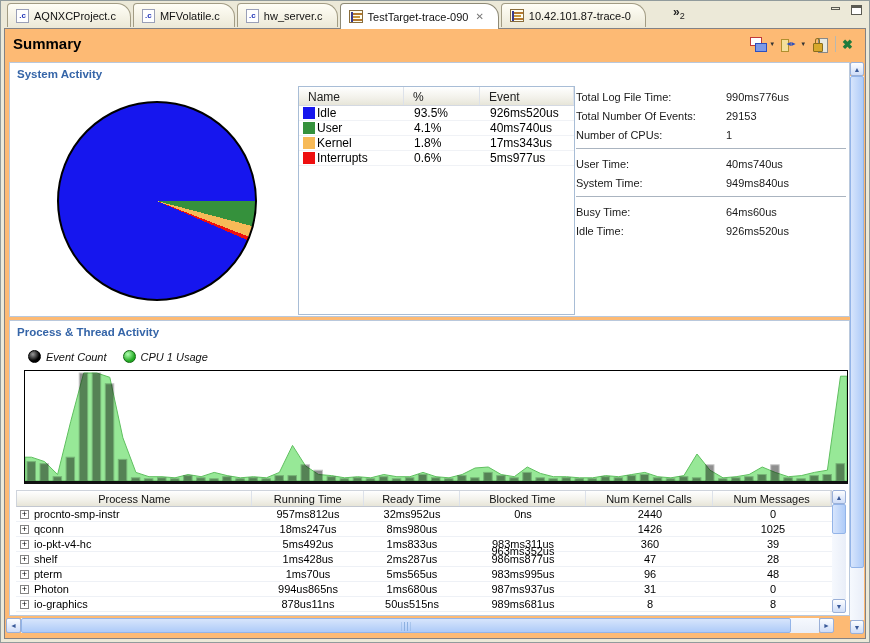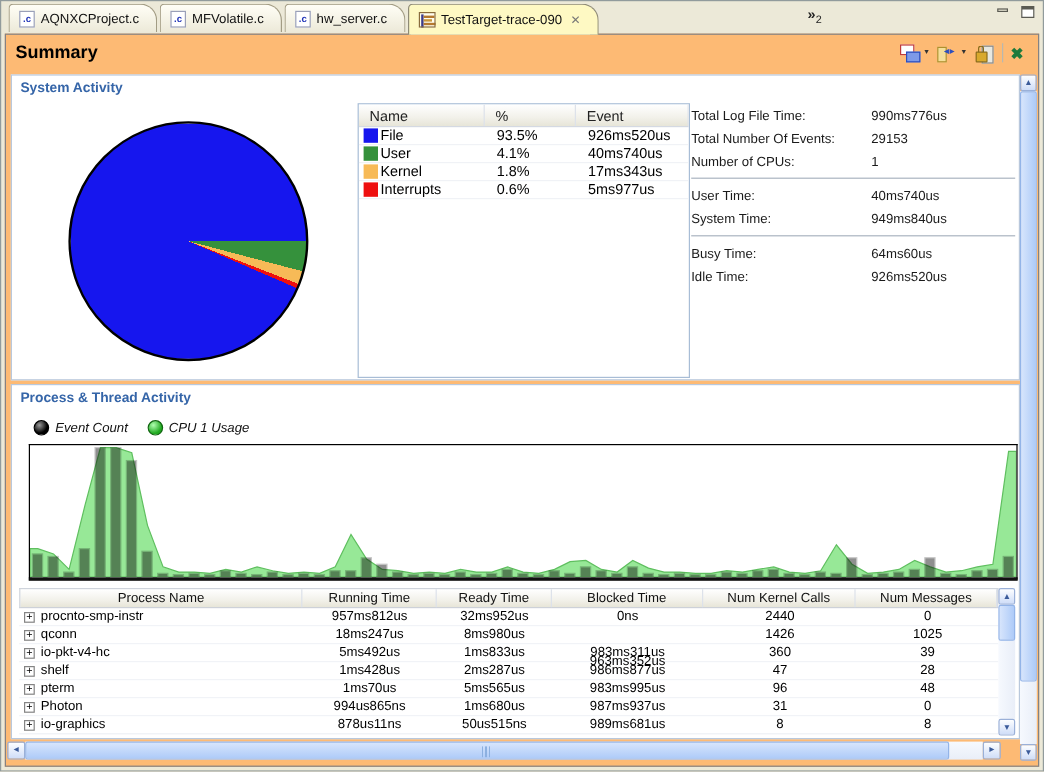--- a/index.html
+++ b/index.html
@@ -9,21 +9,21 @@
   .window { position:relative; width:870px; height:643px; background:#ece9d8;
             border:1px solid #919b9c; overflow:hidden; }
 
   
   .tabbar { position:absolute; top:0; left:0; right:0; height:27px; }
   #tabs { position:absolute; left:6px; top:2px; display:flex; height:25px; }
   .tab { display:flex; align-items:center; gap:5px; padding:0 14px 0 8px; margin-right:2px;
          height:24px; border:1px solid #a29c84; border-bottom:none;
          border-radius:4px 14px 0 0; background:linear-gradient(#fffef6,#ece9d8);
          font-size:11px; color:#111; white-space:nowrap; cursor:default; }
-  .tab.active { background:#fef9c3; height:26px; z-index:5; position:relative; border-color:#8e8a76; }
+  .tab.active { background:#ffffff; height:26px; z-index:5; position:relative; border-color:#8e8a76; }
   .tab-close { font-size:10px; color:#777; margin-left:2px; }
   .cfile-icon { width:13px; height:14px; background:#fff; border:1px solid #9aa0b8;
                 color:#2437b8; font-size:8px; font-weight:bold; display:inline-flex;
                 align-items:center; justify-content:center; }
   .trace-icon { width:14px; height:13px; background:#fffef0; border:1px solid #8a6d3b;
                 background-image:
                   linear-gradient(#b5792f 0 0), linear-gradient(#c8973c 0 0),
                   linear-gradient(#b5792f 0 0), linear-gradient(#3b3b8c 0 0);
                 background-repeat:no-repeat;
                 background-size: 9px 2px, 7px 2px, 10px 2px, 2px 11px;
@@ -152,20 +152,24 @@
         </div>
         <div class="tab">
           <span class="cfile-icon">.c</span>
           <span class="tab-label">hw_server.c</span>
         </div>
         <div class="tab active">
           <span class="trace-icon"></span>
           <span class="tab-label">TestTarget-trace-090</span>
           <span class="tab-close">✕</span>
         </div>
+        <div class="tab">
+          <span class="trace-icon"></span>
+          <span class="tab-label">10.42.101.87-trace-0</span>
+        </div>
       </div>
     <div class="chevron"><span>»</span><sub>2</sub></div>
     <div class="winbtns">
       <span class="wbtn">
           <span class="min-glyph"></span>
         </span>
       <span class="wbtn">
           <span class="max-glyph"></span>
         </span>
     </div>
@@ -201,21 +205,21 @@
       <div class="cpu-table">
         <div class="cpu-head" id="cpu-head">
             <span class="hc" style="width: 105px;">Name</span>
             <span class="hc" style="width: 76px;">%</span>
             <span class="hc" style="width: 94px;">Event</span>
           </div>
         <div id="cpu-body">
             <div class="cpu-row">
               <span class="c-name">
                 <span class="swatch" style="background: rgb(22, 22, 238);"></span>
-                <span>File</span>
+                <span>Idle</span>
               </span>
               <span class="c-pct">93.5%</span>
               <span class="c-time">926ms520us</span>
             </div>
             <div class="cpu-row">
               <span class="c-name">
                 <span class="swatch" style="background: rgb(53, 145, 60);"></span>
                 <span>User</span>
               </span>
               <span class="c-pct">4.1%</span>

